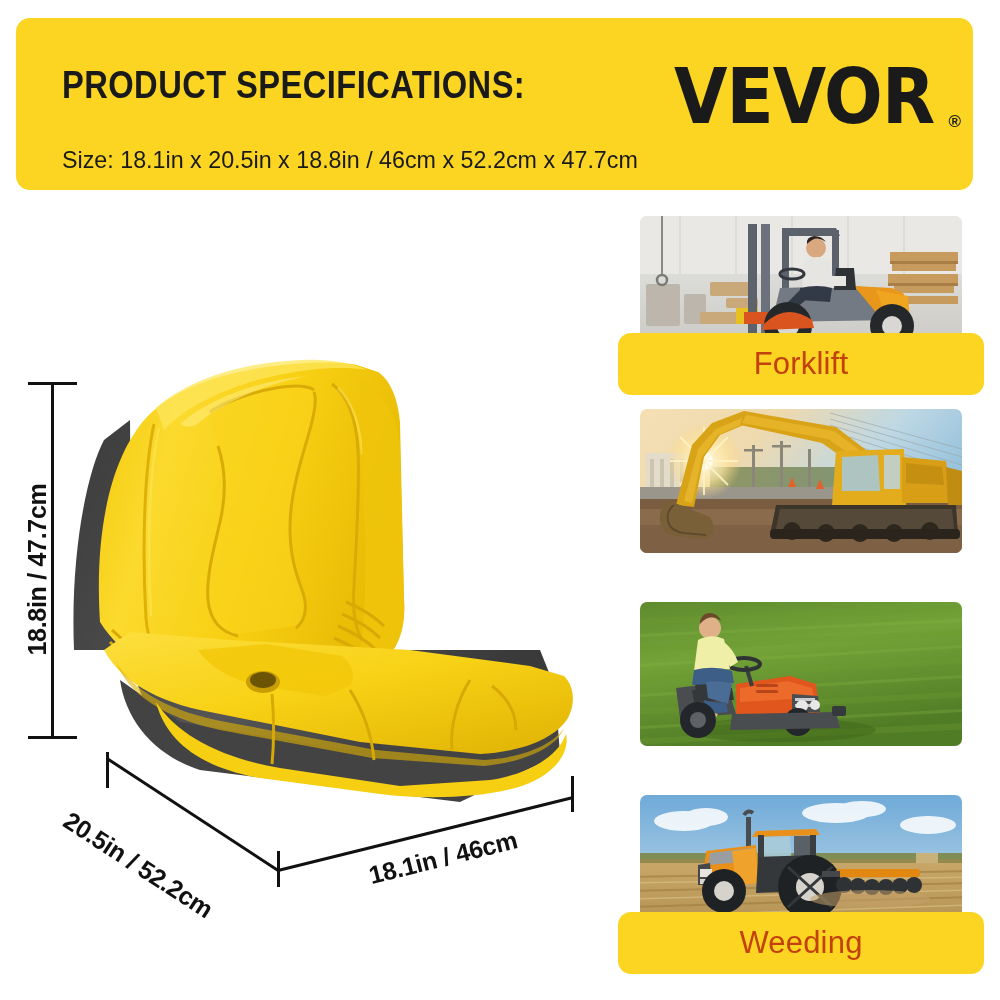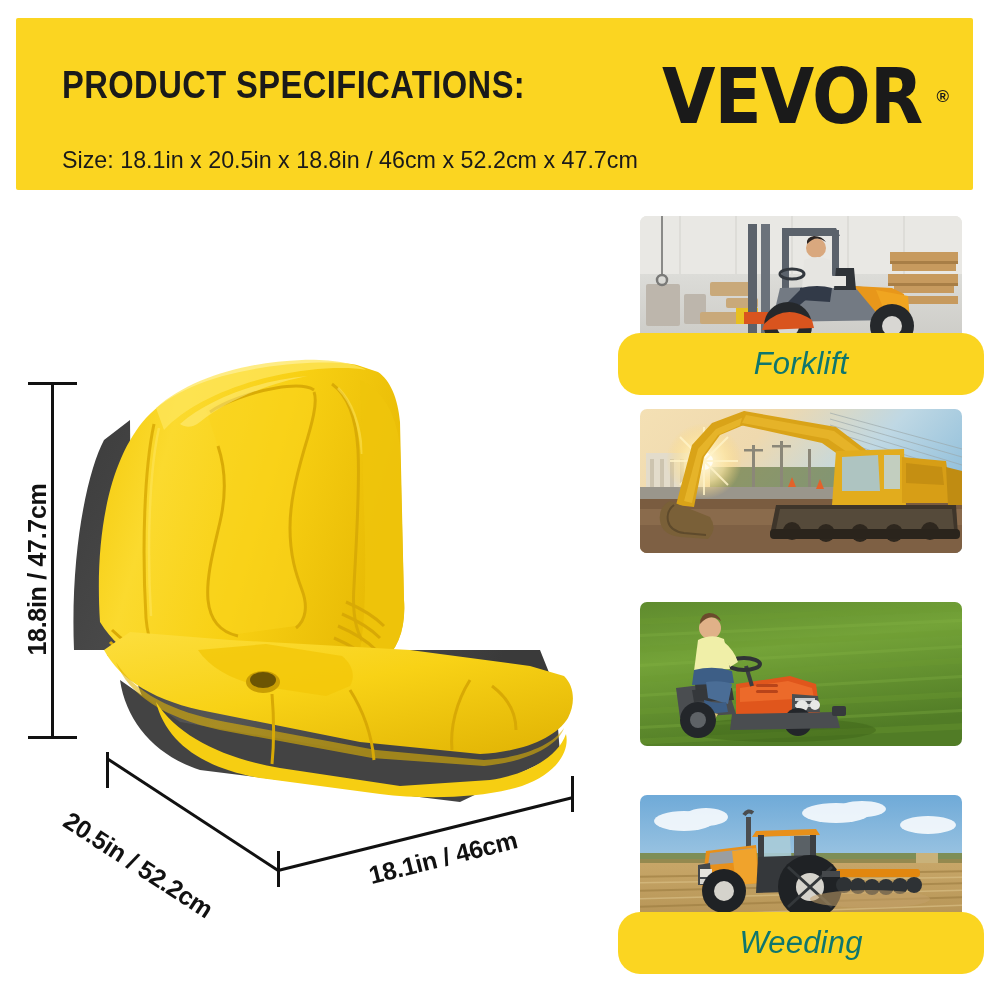--- a/index.html
+++ b/index.html
@@ -22,21 +22,21 @@
   }
 
   
   .header-banner {
     position: absolute;
     left: 16px;
     top: 18px;
     width: 957px;
     height: 172px;
     background: #FBD521;
-    border-radius: 2px;
+    border-radius: 14px;
   }
   .header-title {
     position: absolute;
     left: 46px;
     top: 46px;
     font-size: 38px;
     font-weight: bold;
     letter-spacing: 0.5px;
     color: #1a1a1a;
     font-family: "Liberation Sans Narrow", "Liberation Sans", sans-serif;
@@ -49,24 +49,24 @@
     left: 46px;
     top: 128px;
     font-size: 24px;
     color: #1a1a1a;
     white-space: nowrap;
     transform: scaleX(0.97);
     transform-origin: left center;
   }
   .brand-logo {
     position: absolute;
-    right: 24px;
+    right: 12px;
     top: 40px;
     display: flex;
-    align-items: center;
+    align-items: flex-end;
     line-height: 1;
   }
   .brand-word {
     font-size: 72px;
     font-weight: bold;
     color: #1a1a1a;
     letter-spacing: -1px;
     font-family: "DejaVu Sans", sans-serif;
     transform: scaleX(0.96) scaleY(1.06);
     transform-origin: left top;
@@ -186,28 +186,27 @@
     overflow: hidden;
   }
   .card-photo svg { display: block; }
   .card-label {
     position: absolute;
     left: 0;
     top: 117px;
     width: 366px;
     height: 62px;
     background: #FBD521;
-    border-radius: 22px;
+    border-radius: 13px;
     display: flex;
     align-items: center;
     justify-content: center;
     font-size: 31px;
-    color: #0f766e;
+    color: #c2410c;
     letter-spacing: 0.2px;
-    font-style: italic;
   }
 </style>
 </head>
 <body>
 
 <div id="page">
 
   <div class="header-banner">
     <div class="header-title">PRODUCT SPECIFICATIONS:</div>
     <div class="header-size">Size: 18.1in x 20.5in x 18.8in / 46cm x 52.2cm x 47.7cm</div>

